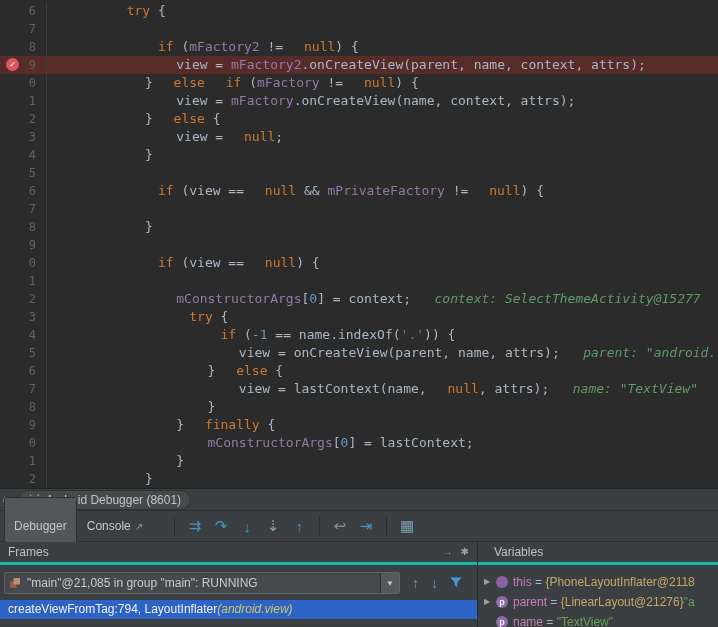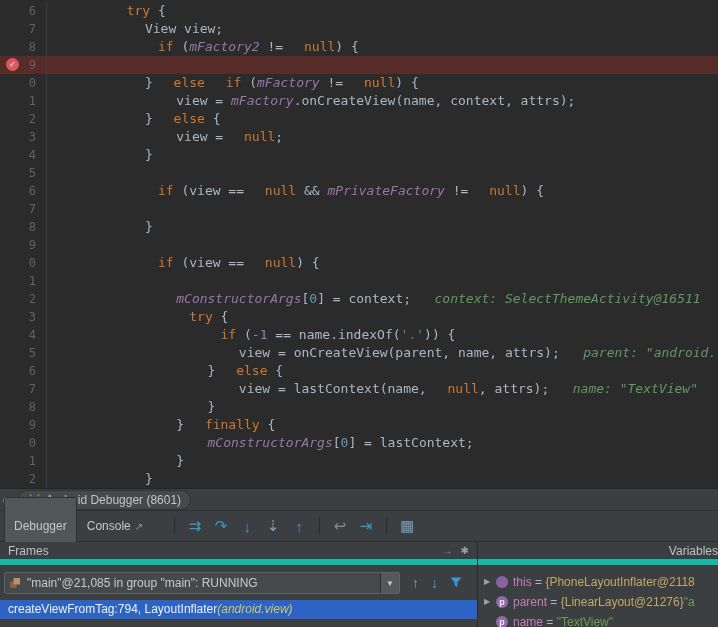--- a/index.html
+++ b/index.html
@@ -12,21 +12,21 @@
   .eline{display:flex;height:18px;line-height:18px;white-space:pre;}
   .eline .gut{flex:0 0 47px;width:47px;box-sizing:border-box;position:relative;
               color:#606366;font-size:12px;text-align:right;padding-right:10px;
               border-right:1px solid #3c3f41;}
   .eline .code{padding-left:4px;color:#a9b7c6;}
   .eline.bp{background:#572b28;}
   .bpdot{position:absolute;left:6px;top:2px;width:13px;height:13px;border-radius:50%;
          background:#db5860;color:#fff;font-size:9px;line-height:13px;text-align:center;font-weight:bold;}
   .c-p{color:#a9b7c6;}
   .c-k{color:#cc7832;margin-left:13px;}
-  .c-f{color:#9876aa;font-style:italic;}
+  .c-f{color:#9876aa;}
   .c-n{color:#6897bb;}
   .c-s{color:#6a8759;}
   .c-h{color:#5f9a63;font-style:italic;}
 
   
   .bottom{position:absolute;top:488px;left:0;width:718px;height:139px;background:#3c3f41;
           border-top:1px solid #232525;font-size:12px;}
   .session-row{height:21px;display:flex;align-items:center;border-bottom:1px solid #2f3234;padding-left:3px;gap:8px;}
   .frag{color:#b8bcbf;font-size:12px;}
   .session-tab{display:flex;align-items:center;gap:5px;height:18px;padding:0 9px;
@@ -36,23 +36,23 @@
   .dtab.active{background:#515658;border:1px solid #2e3133;padding:21px 9px;}
   .mini-ic{color:#9aa0a6;font-size:10px;}
   .icons{display:flex;align-items:center;margin-left:14px;}
   .ticon{width:26px;text-align:center;font-size:15px;cursor:default;}
   .teal{color:#3e94c0;} .muted{color:#7ba3b8;} .gray{color:#8a8a8a;}
   .tsep{width:1px;height:18px;background:#2b2b2b;margin:0 7px;}
 
   .panels{display:flex;height:88px;}
   .frames-panel{width:478px;box-sizing:border-box;border-right:1px solid #2b2b2b;display:flex;flex-direction:column;}
   .vars-panel{flex:1;display:flex;flex-direction:column;overflow:hidden;}
-  .panel-header{height:23px;line-height:22px;box-sizing:border-box;border-bottom:6px solid #14b8a6;
+  .panel-header{height:23px;line-height:22px;box-sizing:border-box;border-bottom:3px solid #14b8a6;
                 background:#3c3f41;color:#c0c0c0;padding-left:8px;display:flex;align-items:center;}
-  .vars-panel .panel-header{padding-left:16px;justify-content:flex-end;}
+  .vars-panel .panel-header{padding-left:16px;}
   .hics{margin-left:auto;margin-right:8px;display:flex;gap:8px;color:#9aa0a6;font-size:10px;}
   .frames-body{flex:1;overflow:hidden;}
   .thread-bar{display:flex;align-items:center;margin:7px 0 0 4px;gap:12px;}
   .thread-combo{display:flex;align-items:center;width:396px;height:22px;box-sizing:border-box;
                 background:#46494b;border:1px solid #5f6365;border-radius:2px;}
   .thread-ic{margin:0 6px 0 5px;display:flex;}
   .thread-text{flex:1;color:#c8c8c8;white-space:nowrap;overflow:hidden;}
   .combo-btn{width:19px;height:20px;box-sizing:border-box;border-left:1px solid #2b2b2b;background:#54585a;
              color:#c8c8c8;font-size:8px;display:flex;align-items:center;justify-content:center;}
   .fic{font-size:14px;cursor:default;}
@@ -73,36 +73,36 @@
   .vobj{color:#c4a867;}
   .vstr{color:#699f53;}
 </style>
 </head>
 <body>
 
 <div class="screen">
 
   <div class="editor" id="editor">
       <div class="eline"><span class="gut"><span>6</span></span><span class="code"><span class="c-p">        </span><span class="c-k">try</span><span class="c-p"> {</span></span></div>
-      <div class="eline"><span class="gut"><span>7</span></span><span class="code"><span class="c-p">            View view;</span></span></div>
+      <div class="eline"><span class="gut"><span>7</span></span></div>
       <div class="eline"><span class="gut"><span>8</span></span><span class="code"><span class="c-p">            </span><span class="c-k">if</span><span class="c-p"> (</span><span class="c-f">mFactory2</span><span class="c-p"> != </span><span class="c-k">null</span><span class="c-p">) {</span></span></div>
-      <div class="eline bp"><span class="gut"><span class="bpdot">✓</span><span>9</span></span></div>
+      <div class="eline bp"><span class="gut"><span class="bpdot">✓</span><span>9</span></span><span class="code"><span class="c-p">                view = </span><span class="c-f">mFactory2</span><span class="c-p">.onCreateView(parent, name, context, attrs);</span></span></div>
       <div class="eline"><span class="gut"><span>0</span></span><span class="code"><span class="c-p">            } </span><span class="c-k">else</span><span class="c-p"> </span><span class="c-k">if</span><span class="c-p"> (</span><span class="c-f">mFactory</span><span class="c-p"> != </span><span class="c-k">null</span><span class="c-p">) {</span></span></div>
       <div class="eline"><span class="gut"><span>1</span></span><span class="code"><span class="c-p">                view = </span><span class="c-f">mFactory</span><span class="c-p">.onCreateView(name, context, attrs);</span></span></div>
       <div class="eline"><span class="gut"><span>2</span></span><span class="code"><span class="c-p">            } </span><span class="c-k">else</span><span class="c-p"> {</span></span></div>
       <div class="eline"><span class="gut"><span>3</span></span><span class="code"><span class="c-p">                view = </span><span class="c-k">null</span><span class="c-p">;</span></span></div>
       <div class="eline"><span class="gut"><span>4</span></span><span class="code"><span class="c-p">            }</span></span></div>
       <div class="eline"><span class="gut"><span>5</span></span><span class="code"></span></div>
       <div class="eline"><span class="gut"><span>6</span></span><span class="code"><span class="c-p">            </span><span class="c-k">if</span><span class="c-p"> (view == </span><span class="c-k">null</span><span class="c-p"> &amp;&amp; </span><span class="c-f">mPrivateFactory</span><span class="c-p"> != </span><span class="c-k">null</span><span class="c-p">) {</span></span></div>
       <div class="eline"><span class="gut"><span>7</span></span></div>
       <div class="eline"><span class="gut"><span>8</span></span><span class="code"><span class="c-p">            }</span></span></div>
       <div class="eline"><span class="gut"><span>9</span></span><span class="code"></span></div>
       <div class="eline"><span class="gut"><span>0</span></span><span class="code"><span class="c-p">            </span><span class="c-k">if</span><span class="c-p"> (view == </span><span class="c-k">null</span><span class="c-p">) {</span></span></div>
       <div class="eline"><span class="gut"><span>1</span></span></div>
-      <div class="eline"><span class="gut"><span>2</span></span><span class="code"><span class="c-p">                </span><span class="c-f">mConstructorArgs</span><span class="c-p">[</span><span class="c-n">0</span><span class="c-p">] = context;</span><span class="c-h">   context: SelectThemeActivity@16511</span></span></div>
+      <div class="eline"><span class="gut"><span>2</span></span><span class="code"><span class="c-p">                </span><span class="c-f">mConstructorArgs</span><span class="c-p">[</span><span class="c-n">0</span><span class="c-p">] = context;</span><span class="c-h">   context: SelectThemeActivity@15277</span></span></div>
       <div class="eline"><span class="gut"><span>3</span></span><span class="code"><span class="c-p">                </span><span class="c-k">try</span><span class="c-p"> {</span></span></div>
       <div class="eline"><span class="gut"><span>4</span></span><span class="code"><span class="c-p">                    </span><span class="c-k">if</span><span class="c-p"> (</span><span class="c-n">-1</span><span class="c-p"> == name.indexOf(</span><span class="c-s">'.'</span><span class="c-p">)) {</span></span></div>
       <div class="eline"><span class="gut"><span>5</span></span><span class="code"><span class="c-p">                        view = onCreateView(parent, name, attrs);</span><span class="c-h">   parent: "android.</span></span></div>
       <div class="eline"><span class="gut"><span>6</span></span><span class="code"><span class="c-p">                    } </span><span class="c-k">else</span><span class="c-p"> {</span></span></div>
       <div class="eline"><span class="gut"><span>7</span></span><span class="code"><span class="c-p">                        view = lastContext(name, </span><span class="c-k">null</span><span class="c-p">, attrs);</span><span class="c-h">   name: "TextView"   att</span></span></div>
       <div class="eline"><span class="gut"><span>8</span></span><span class="code"><span class="c-p">                    }</span></span></div>
       <div class="eline"><span class="gut"><span>9</span></span><span class="code"><span class="c-p">                } </span><span class="c-k">finally</span><span class="c-p"> {</span></span></div>
       <div class="eline"><span class="gut"><span>0</span></span><span class="code"><span class="c-p">                    </span><span class="c-f">mConstructorArgs</span><span class="c-p">[</span><span class="c-n">0</span><span class="c-p">] = lastContext;</span></span></div>
       <div class="eline"><span class="gut"><span>1</span></span><span class="code"><span class="c-p">                }</span></span></div>
       <div class="eline"><span class="gut"><span>2</span></span><span class="code"><span class="c-p">            }</span></span></div>

